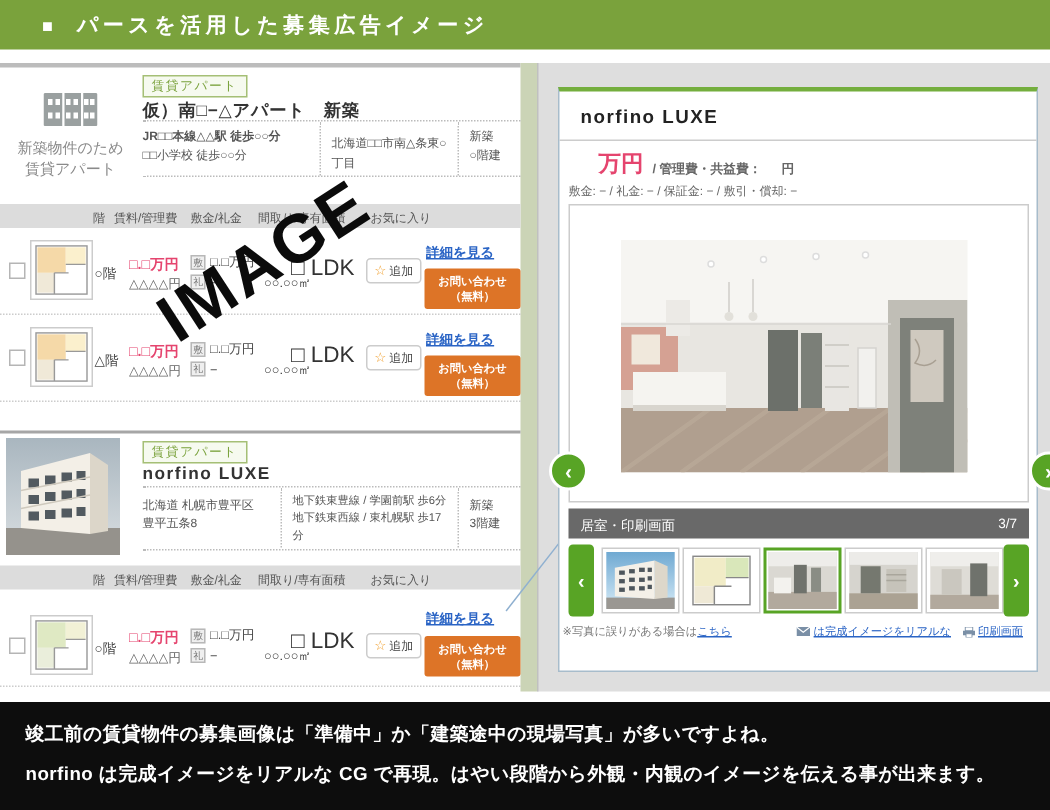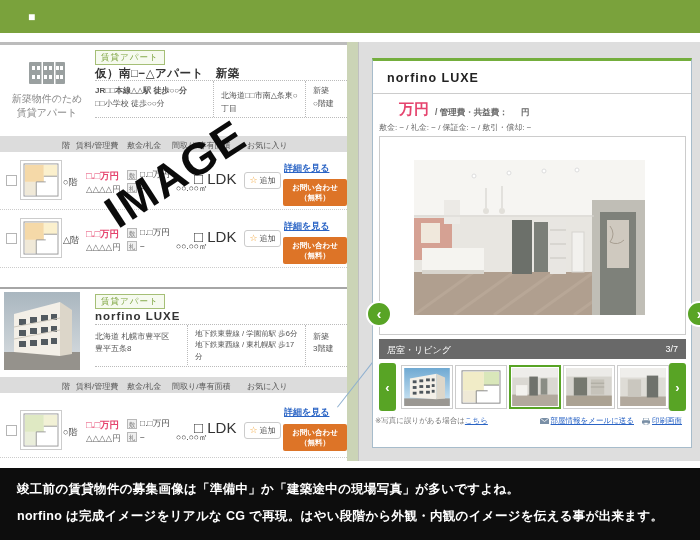--- a/index.html
+++ b/index.html
@@ -100,20 +100,21 @@
   #footer .f1{top:13px}
   #footer .f2{top:40px}
 </style>
 </head>
 <body>
 
 <div id="app">
 
   <header id="topbar">
     <span class="bullet">■</span>
+    <h1>パースを活用した募集広告イメージ</h1>
   </header>
 
   <div id="grayrule"></div>
   <div id="strip"></div>
   <div id="graybg"></div>
 
   <div id="ph-box">
     <svg width="36" height="22" viewBox="0 0 36 22" style="margin-top:12px">
       <rect x="0" y="0" width="36" height="22" rx="1" fill="#9aa0a0"></rect>
       <g fill="#fff">
@@ -374,21 +375,21 @@
       </div>
       <div class="circ" id="circ-l">
           <span>‹</span>
         </div>
       <div class="circ" id="circ-r">
           <span>›</span>
         </div>
     </div>
 
     <div id="capbar">
-      <span class="cap">居室・リビング</span>
+      <span class="cap">居室・印刷画面</span>
       <span class="cnt">3/7</span>
     </div>
 
     <div id="thumbrow">
       <button class="car-arrow" id="car-l">
           <span>‹</span>
         </button>
       <span class="thumb" id="t1">
         <svg viewBox="0 0 48 40">
           <defs>
@@ -460,21 +461,21 @@
           <span>›</span>
         </button>
     </div>
 
     <div id="noterow">
       <span><span>※写真に誤りがある場合は</span><a>こちら</a></span>
       <span class="rlinks">
         <a><svg class="ic" width="9" height="6" viewBox="0 0 9 6">
               <rect width="9" height="6" fill="#7a8fa6"></rect>
               <path d="M0 0 L4.5 3.5 L9 0" stroke="#fff" fill="none" stroke-width="0.8"></path>
-            </svg><span>部屋情報をメールに送る</span></a>
+            </svg><span>は完成イメージをリアルな</span></a>
         <a><svg class="ic" width="8" height="7" viewBox="0 0 8 7">
               <rect x="1.5" y="0" width="5" height="2.5" fill="#fff" stroke="#7a8fa6" stroke-width="0.6"></rect>
               <rect y="2.5" width="8" height="3" fill="#7a8fa6"></rect>
               <rect x="2" y="4.5" width="4" height="2.5" fill="#fff" stroke="#7a8fa6" stroke-width="0.6"></rect>
             </svg><span>印刷画面</span></a>
       </span>
     </div>
 
   </div>
 

